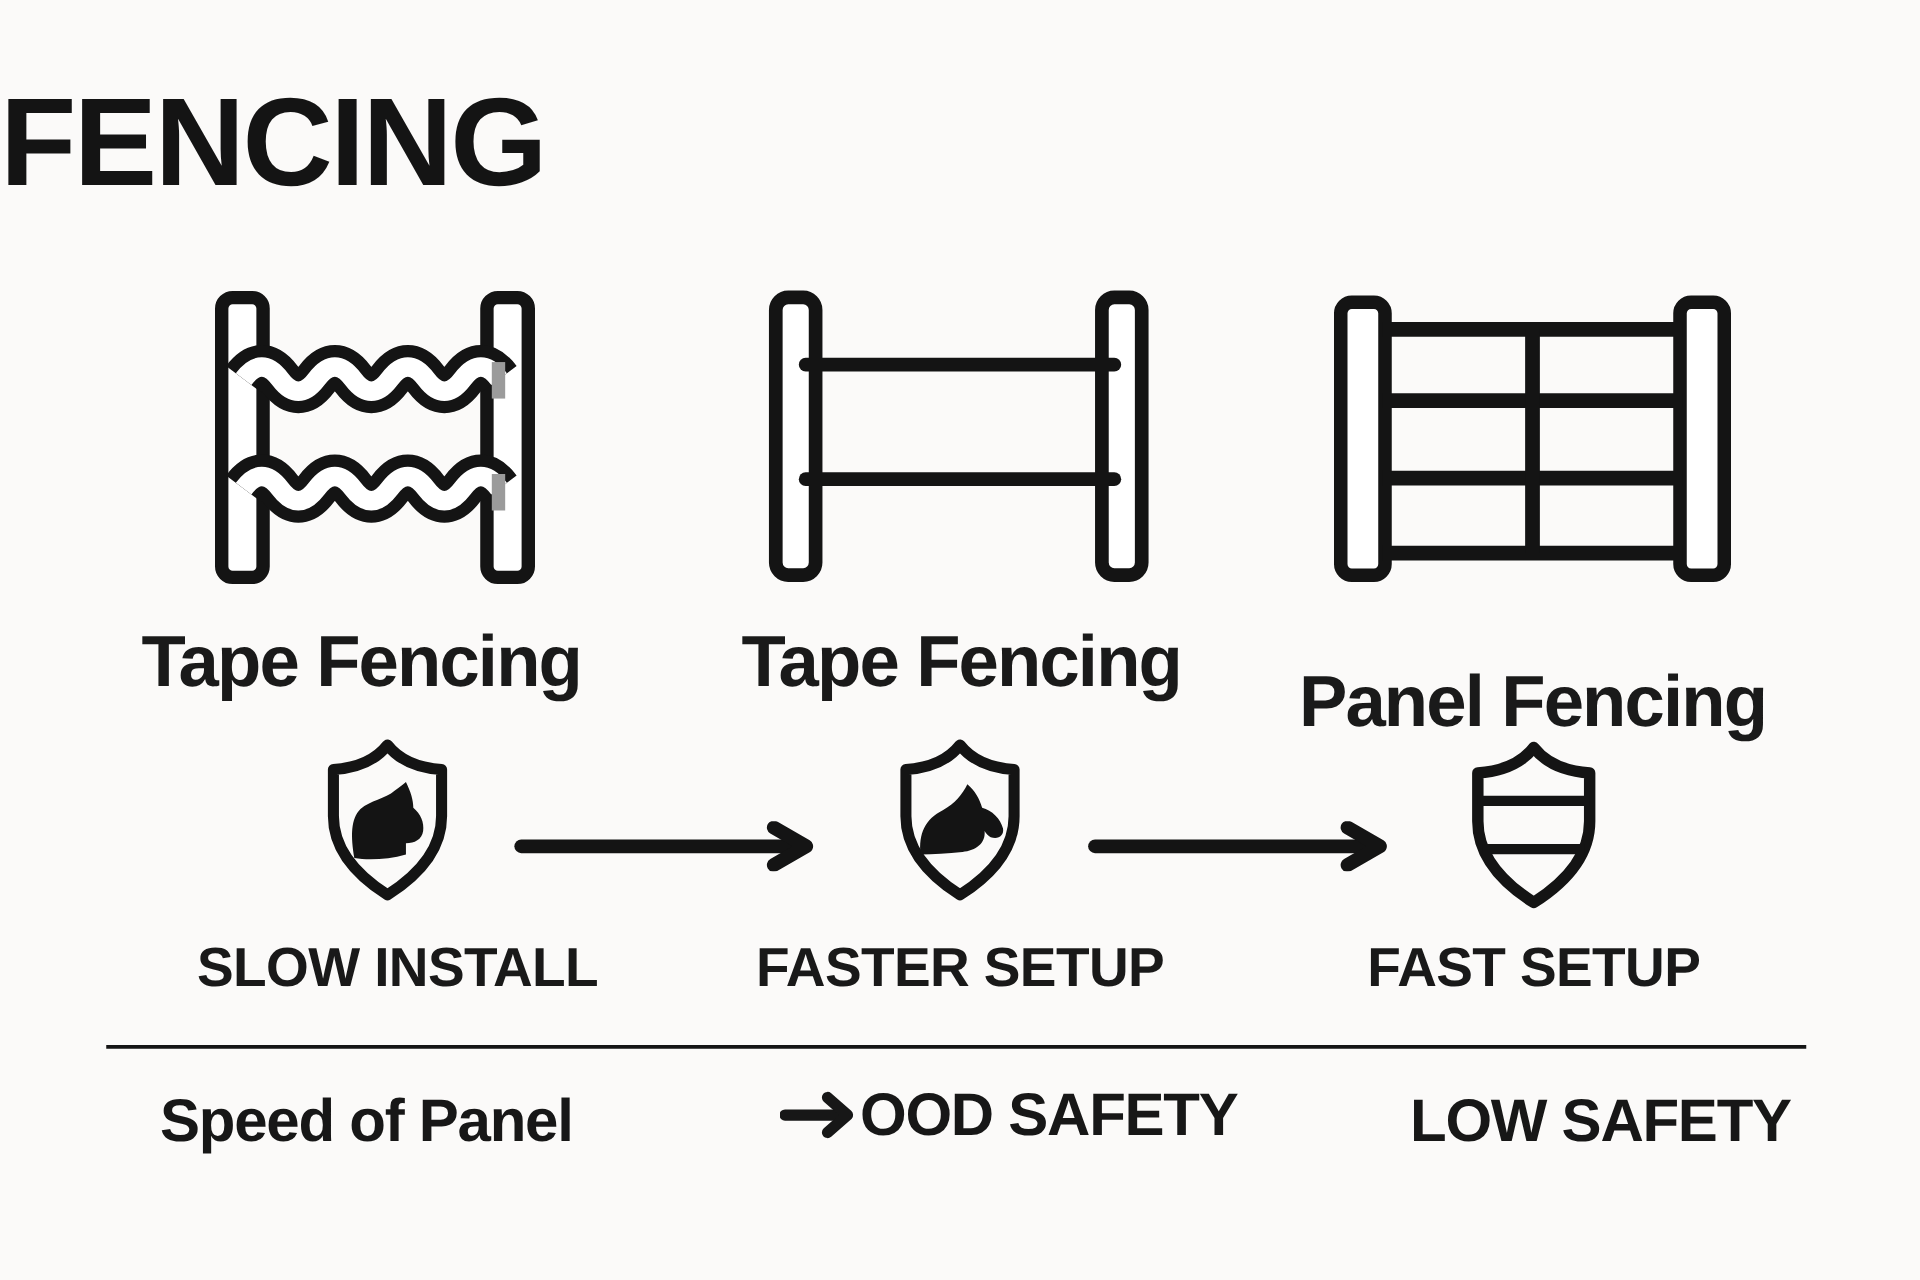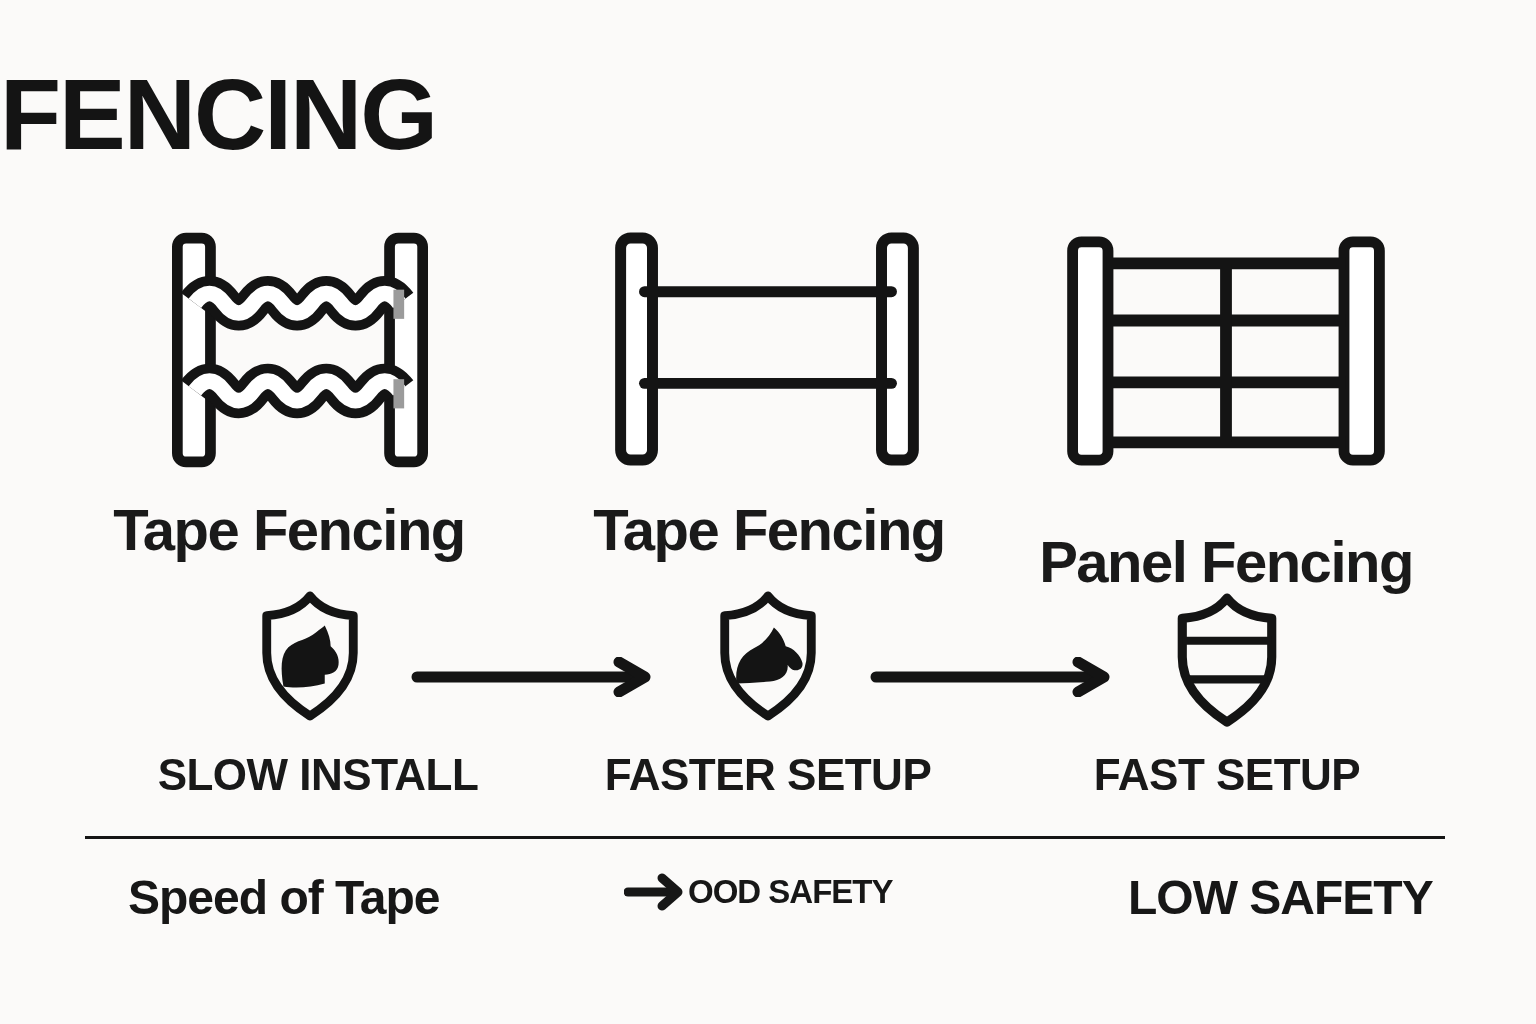--- a/index.html
+++ b/index.html
@@ -34,21 +34,21 @@
   }
   .footer-label{
     position:absolute;top:870px;font-size:48px;font-weight:700;
     letter-spacing:-1px;white-space:nowrap;color:#171717;
   }
   .footer-mid{
     position:absolute;top:862px;left:624px;height:60px;
     display:flex;align-items:center;gap:0px;
   }
   .footer-mid .txt{
-    font-size:33px;font-weight:700;letter-spacing:-1px;white-space:nowrap;color:#171717;
+    font-size:48px;font-weight:700;letter-spacing:-1px;white-space:nowrap;color:#171717;
   }
   svg{display:block;}
 </style>
 </head>
 <body>
 
 <div class="stage">
 
   <div class="title">FENCING</div>
 
@@ -125,21 +125,21 @@
       <path d="M212 5 L238 20 L212 35" fill="none" stroke="#141414" stroke-width="11" stroke-linecap="round" stroke-linejoin="round"></path>
     </svg>
   </div>
 
   <div class="center-x caption" style="left:318px;">SLOW INSTALL</div>
   <div class="center-x caption" style="left:768px;">FASTER SETUP</div>
   <div class="center-x caption" style="left:1227px;">FAST SETUP</div>
 
   <div class="divider"></div>
 
-  <div class="footer-label" style="left:128px;">Speed of Tape</div>
+  <div class="footer-label" style="left:128px;">Speed of Panel</div>
 
   <div class="footer-mid">
     <span>
       <svg width="64" height="48" viewBox="0 0 64 48">
         <line x1="4" y1="24" x2="48" y2="24" stroke="#171717" stroke-width="9" stroke-linecap="round"></line>
         <path d="M38 10 L54 24 L38 38" fill="none" stroke="#171717" stroke-width="9" stroke-linecap="round" stroke-linejoin="round"></path>
       </svg>
     </span>
     <span class="txt">OOD SAFETY</span>
   </div>

